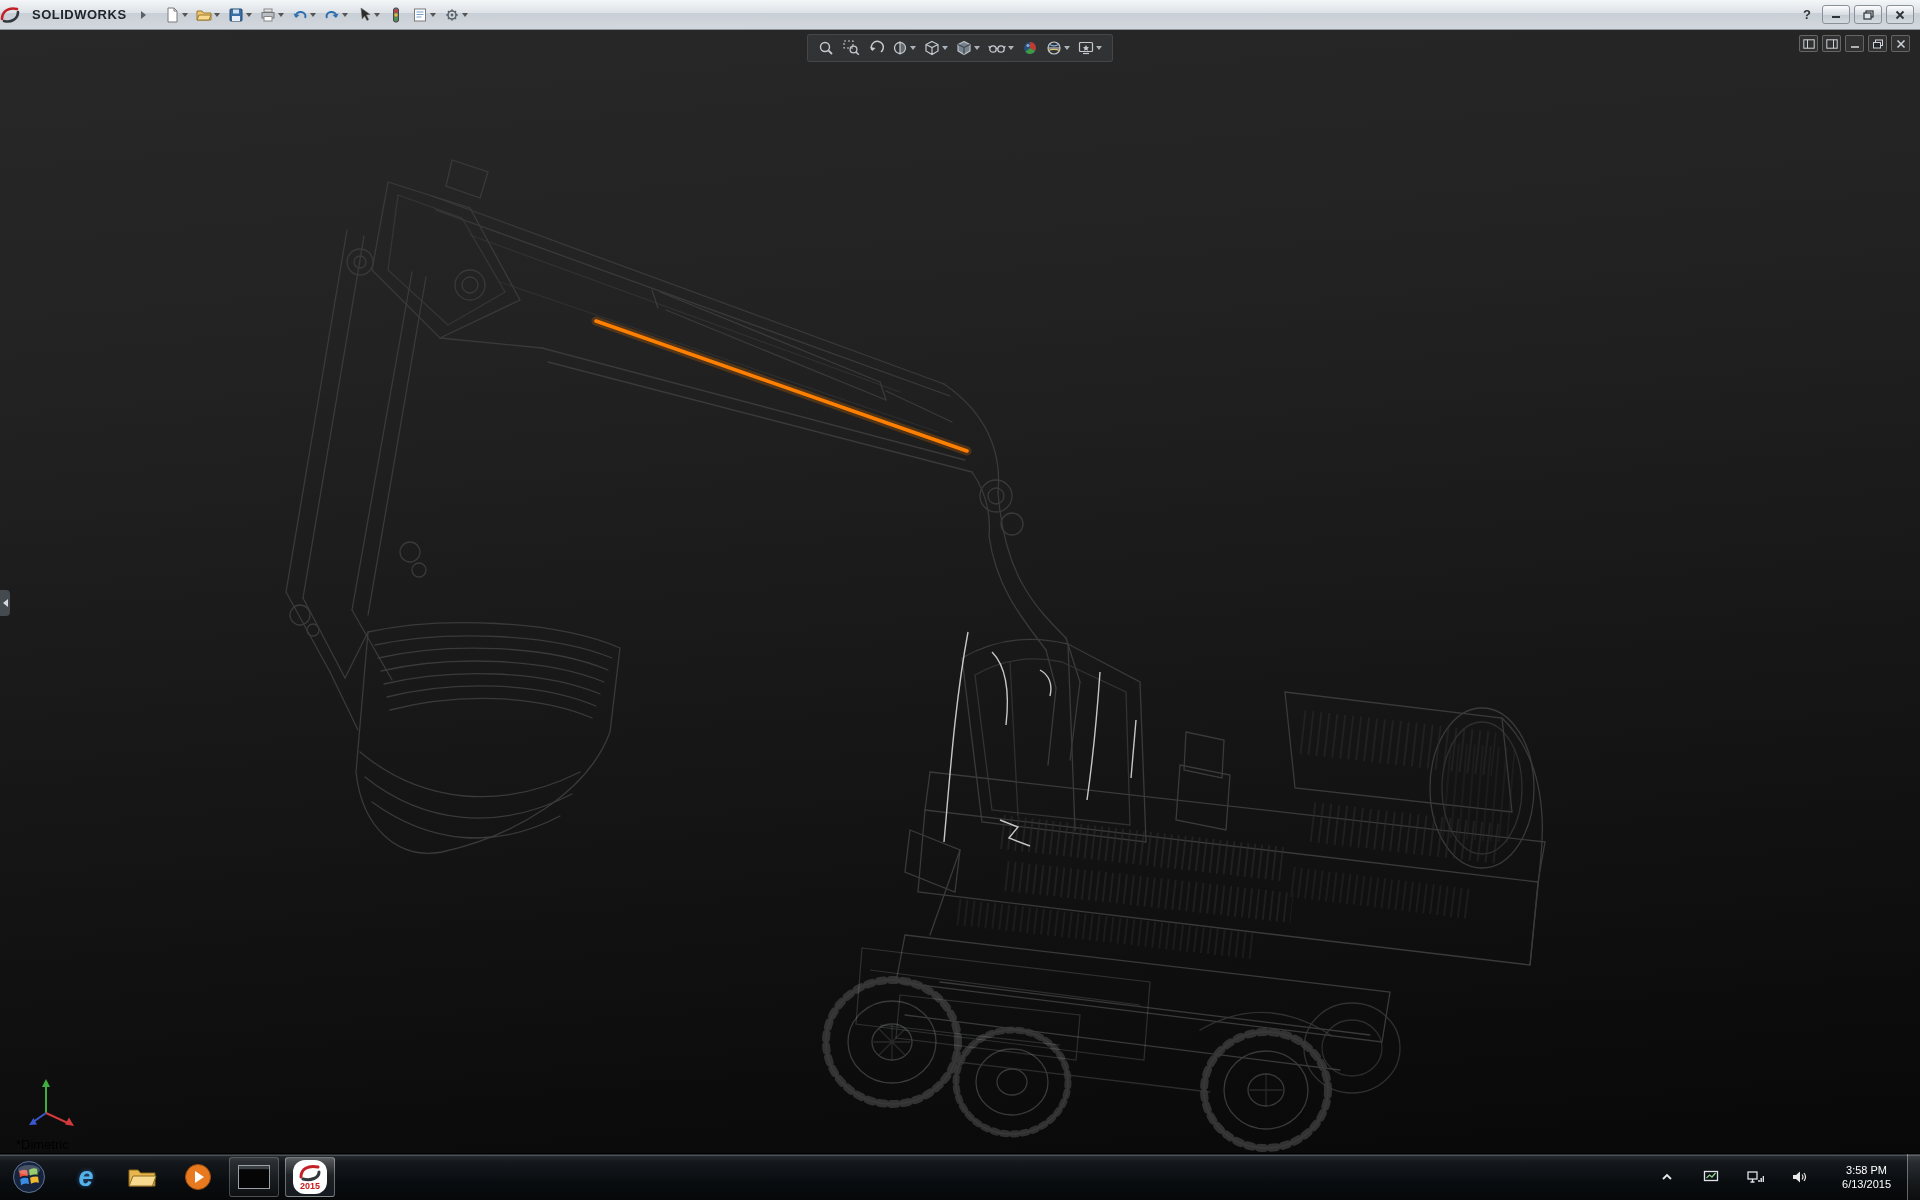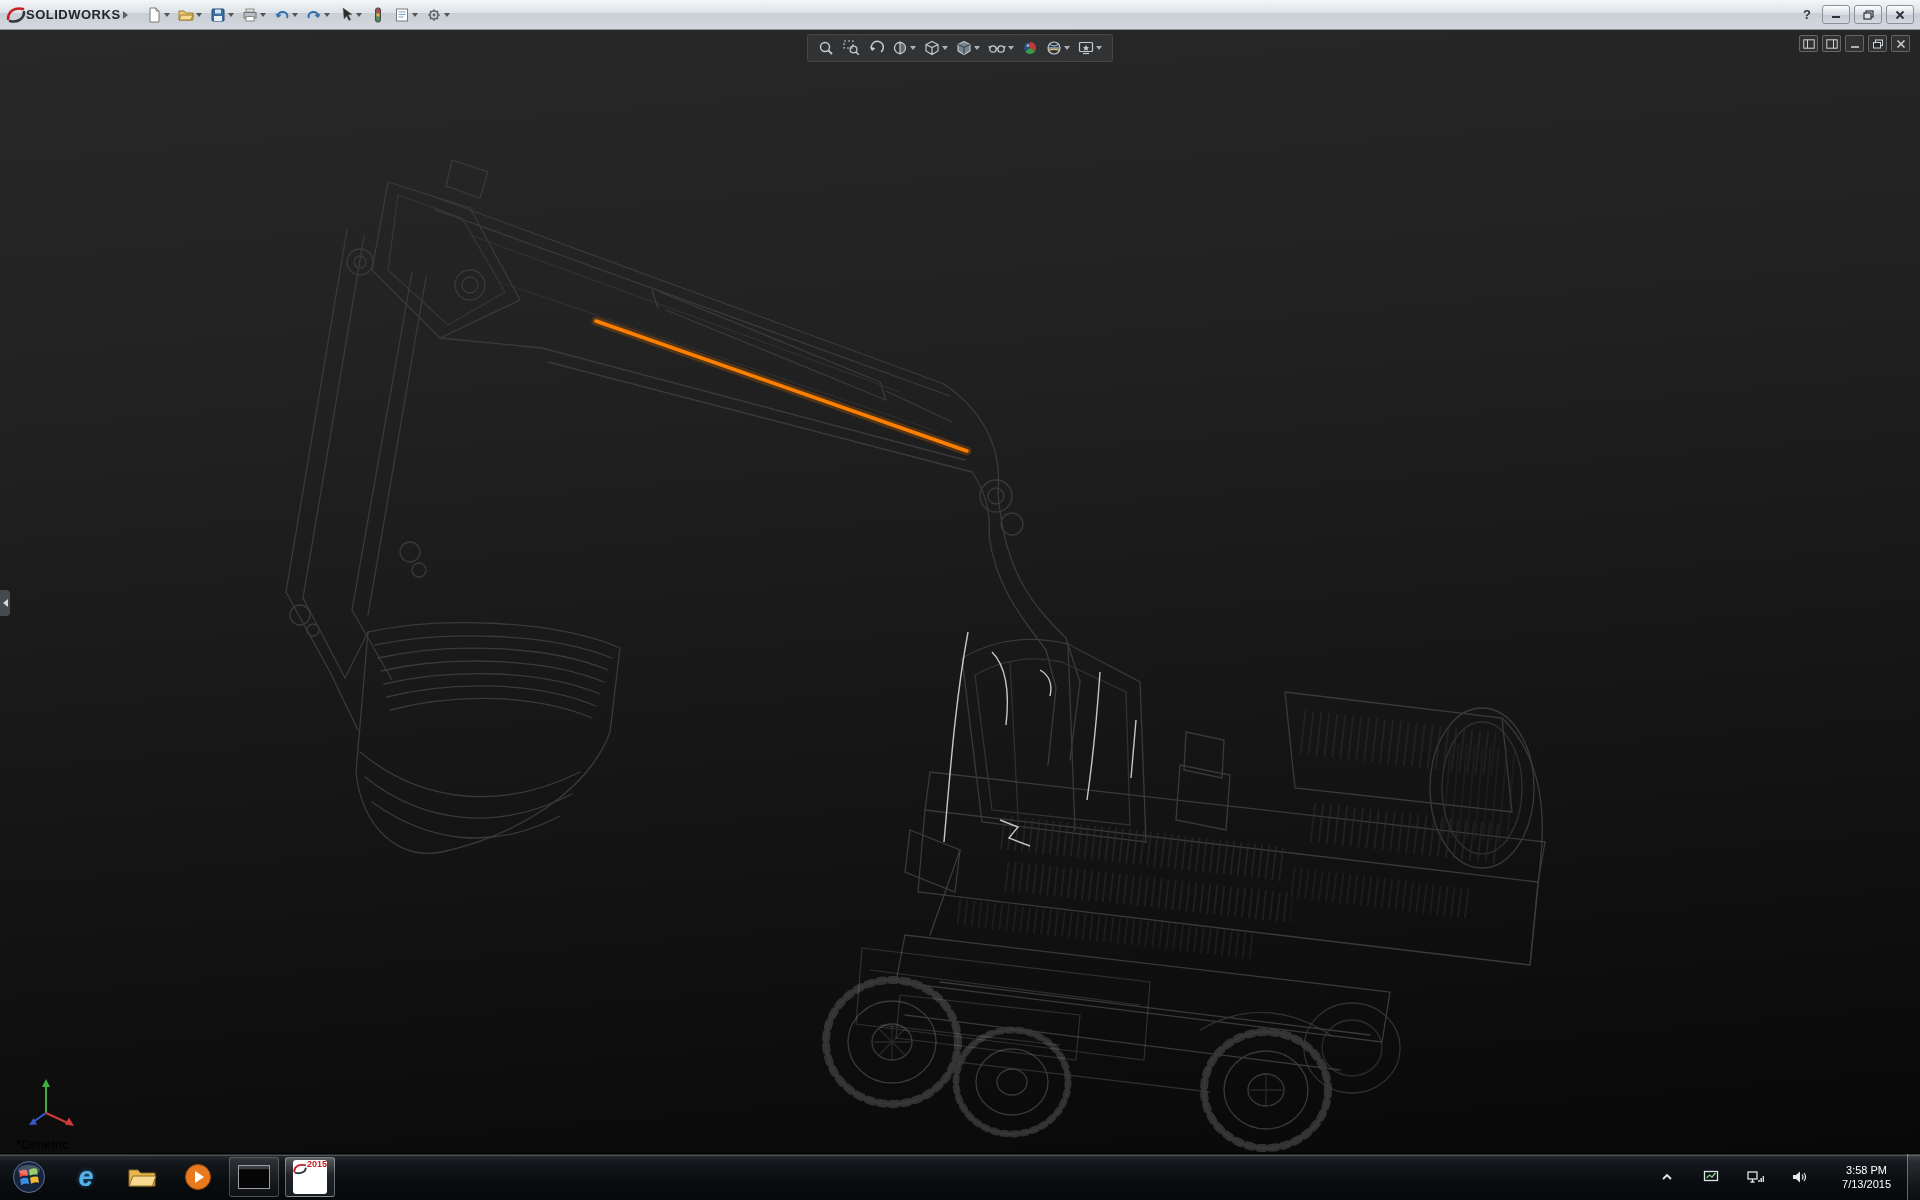--- a/index.html
+++ b/index.html
@@ -9,21 +9,21 @@
     font-family:"Liberation Sans", sans-serif; background:#000;
   }
 
   
   .titlebar {
     position:absolute; top:0; left:0; width:1920px; height:30px;
     background:linear-gradient(#f4f6f8 0%, #dde2e7 45%, #c9cfd6 46%, #d2d8dd 100%);
     border-bottom:1px solid #8d939a;
     display:flex; align-items:center; z-index:50;
   }
-  .brand { display:flex; align-items:center; gap:0; padding:0 8px 0 6px; }
+  .brand { display:flex; align-items:center; gap:12px; padding:0 8px 0 0; }
   .brand-text { font-size:13px; font-weight:bold; color:#20262c; letter-spacing:0.5px; }
   .brand-chev { width:0;height:0;border-top:4px solid transparent;border-bottom:4px solid transparent;border-left:5px solid #5a6066; margin-left:2px;}
   .tb-group { display:flex; align-items:center; margin-left:6px; }
   .tb-btn {
     height:24px; display:flex; align-items:center; gap:2px; padding:0 3px;
     border-radius:2px; border:1px solid transparent;
   }
   .dd { width:0;height:0;border-left:3px solid transparent;border-right:3px solid transparent;border-top:4px solid #555; }
   .titlebar-title {
     position:absolute; left:0; right:0; text-align:center; font-size:12px; color:#14181c;
@@ -81,21 +81,21 @@
   }
   .taskbar::before { content:""; position:absolute; top:1px; left:0; right:0; height:1px; background:rgba(255,255,255,0.18); }
   .start-btn { width:58px; height:47px; display:flex; align-items:center; justify-content:center; }
   .task-item {
     width:50px; height:40px; margin:0 3px; border-radius:3px;
     display:flex; align-items:center; justify-content:center; position:relative;
   }
   .task-item.framed { border:1px solid rgba(255,255,255,0.22); background:linear-gradient(rgba(255,255,255,0.10),rgba(255,255,255,0.03)); }
   .task-item.active { border:1px solid rgba(255,255,255,0.35); background:linear-gradient(rgba(255,255,255,0.28),rgba(255,255,255,0.08) 45%,rgba(120,160,200,0.12)); }
   .ie-e { font-size:27px; font-weight:bold; font-style:italic; color:#55b2ea; text-shadow:0 0 4px rgba(60,140,220,.6); }
-  .sw-tile { width:34px; height:34px; background:#fff; border-radius:3px; display:flex; flex-direction:row; align-items:flex-start; justify-content:center; }
+  .sw-tile { width:34px; height:34px; background:#fff; border-radius:12px; display:flex; flex-direction:column; align-items:center; justify-content:center; }
   .sw-badge { font-size:9px; font-weight:bold; color:#c81b1b; line-height:9px; }
   .cmd-tile { width:32px; height:24px; background:#050505; border:1px solid #9aa0a6; }
   .cmd-tile .bar { height:4px; background:#3a3f44; border-bottom:1px solid #111; }
 
   .tray { margin-left:auto; display:flex; align-items:center; gap:26px; padding-right:8px; }
   .tray-icon { width:18px; height:18px; display:flex; align-items:center; justify-content:center; }
   .clock { text-align:center; color:#fff; font-size:11px; line-height:14px; padding:0 8px; }
   .show-desktop {
     width:13px; height:47px; border-left:1px solid rgba(255,255,255,0.35);
     background:linear-gradient(rgba(255,255,255,0.10),rgba(255,255,255,0.02));
@@ -545,17 +545,17 @@
       </svg>
     </div>
     <div class="tray-icon">
       <svg width="16" height="14" viewBox="0 0 16 14">
         <path d="M2 5 h3 l4-3.5 v11 L5 9 H2 z" fill="#e8e8e8"></path>
         <path d="M11 4.5 q2 2.5 0 5 M13 3 q3 4 0 8" fill="none" stroke="#e8e8e8" stroke-width="1.2"></path>
       </svg>
     </div>
     <div class="clock">
       <div>3:58 PM</div>
-      <div>7/13/2015</div>
+      <div>6/13/2015</div>
     </div>
   </div>
   <div class="show-desktop"></div>
 </div>
 
 </body></html>

